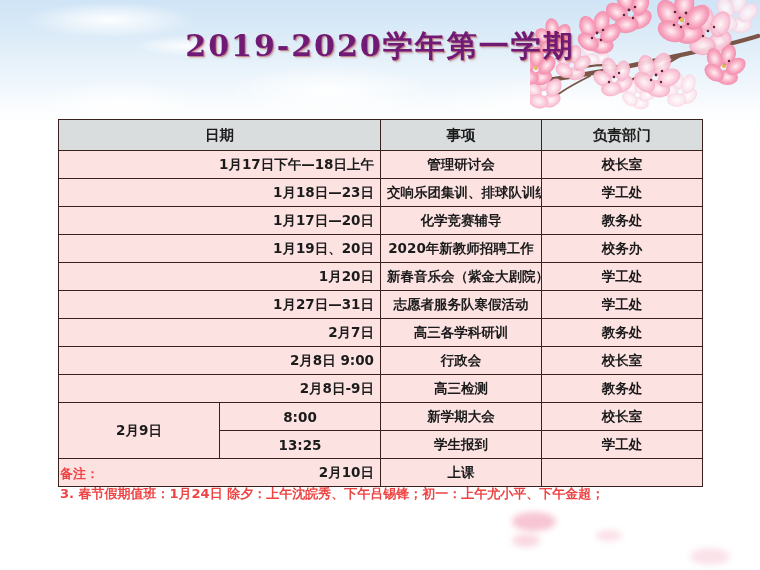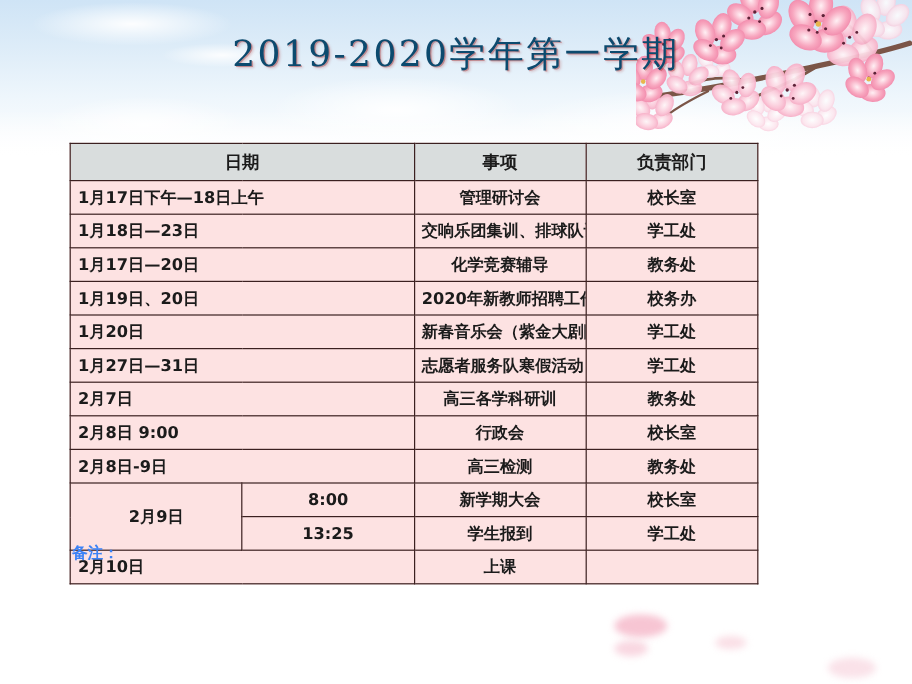--- a/index.html
+++ b/index.html
@@ -33,54 +33,54 @@
   .petal-blur{position:absolute;border-radius:50%;filter:blur(3px);}
   .petal-a{left:512px;top:512px;width:44px;height:19px;background:rgba(240,150,175,.55);}
   .petal-b{left:512px;top:534px;width:28px;height:13px;background:rgba(243,176,195,.5);}
   .petal-c{left:596px;top:530px;width:26px;height:11px;background:rgba(243,183,200,.45);}
   .petal-d{left:690px;top:548px;width:40px;height:17px;background:rgba(243,183,200,.4);}
 
   
   .title-wrap{position:absolute;left:0;top:30px;width:760px;text-align:center;z-index:5;}
   .title-line{
     font-family:"DejaVu Serif","Liberation Serif",serif;
-    font-weight:400;color:#0c4a6e;letter-spacing:2px;line-height:1.06;
+    font-weight:700;color:#701a75;letter-spacing:2px;line-height:1.06;
     text-shadow:1px 1px 0 rgba(150,10,10,.35), 2px 2px 2px rgba(160,30,30,.22);
   }
   .title-1{font-size:30px;}
   .title-2{font-size:30px;margin-top:6px;}
 
   
   .sched{
-    position:absolute;left:58px;top:119px;width:574px;
+    position:absolute;left:58px;top:119px;width:645px;
     border-collapse:collapse;table-layout:fixed;
     font-family:"DejaVu Sans","Liberation Sans",sans-serif;
     z-index:6;background:#fde2e2;
   }
   .sched td,.sched th{
     border:1px solid #3b2020;
     height:27px;padding:0 6px;
     font-size:13.5px;font-weight:700;color:#1b1b1b;
     white-space:nowrap;overflow:hidden;
   }
   .sched thead th{
     background:#d9dddd;text-align:center;font-size:14.5px;height:30px;
   }
   .sched tbody td{background:#fde2e2;}
-  .c-date{width:177px;text-align:left;padding-left:8px;}
+  .c-date{width:177px;text-align:right;padding-left:8px;}
   .c-date-m{width:70px;text-align:center;padding-left:8px;vertical-align:middle;}
   .c-time{width:107px;text-align:center;padding-left:14px;}
   .c-item{text-align:center;padding-left:10px;}
   .c-dept{width:105px;text-align:center;}
 
   
   .notes{
-    position:absolute;left:60px;top:452px;width:690px;z-index:6;
+    position:absolute;left:60px;top:464px;width:690px;z-index:6;
     font-family:"DejaVu Sans","Liberation Sans",sans-serif;
-    font-size:13px;font-weight:700;color:#3b82f6;line-height:1.52;
+    font-size:13px;font-weight:700;color:#ef4444;line-height:1.52;
   }
   .notes div{white-space:nowrap;}
   .note-cont{padding-left:117px;}
 </style>
 </head>
 <body>
 
 <div class="sky"></div>
 <div class="sky-fade"></div>
 
@@ -261,13 +261,14 @@
     <tr>
       <td colspan="2" class="c-date">2月10日</td>
       <td class="c-item">上课</td>
       <td class="c-dept"></td>
     </tr>
   </tbody>
 </table>
 
 <div class="notes">
   <div>备注：</div>
+  <div>3. 春节假期值班：1月24日  除夕：上午沈皖秀、下午吕锡锋；初一：上午尤小平、下午金超；</div>
 </div>
 
 </body></html>

